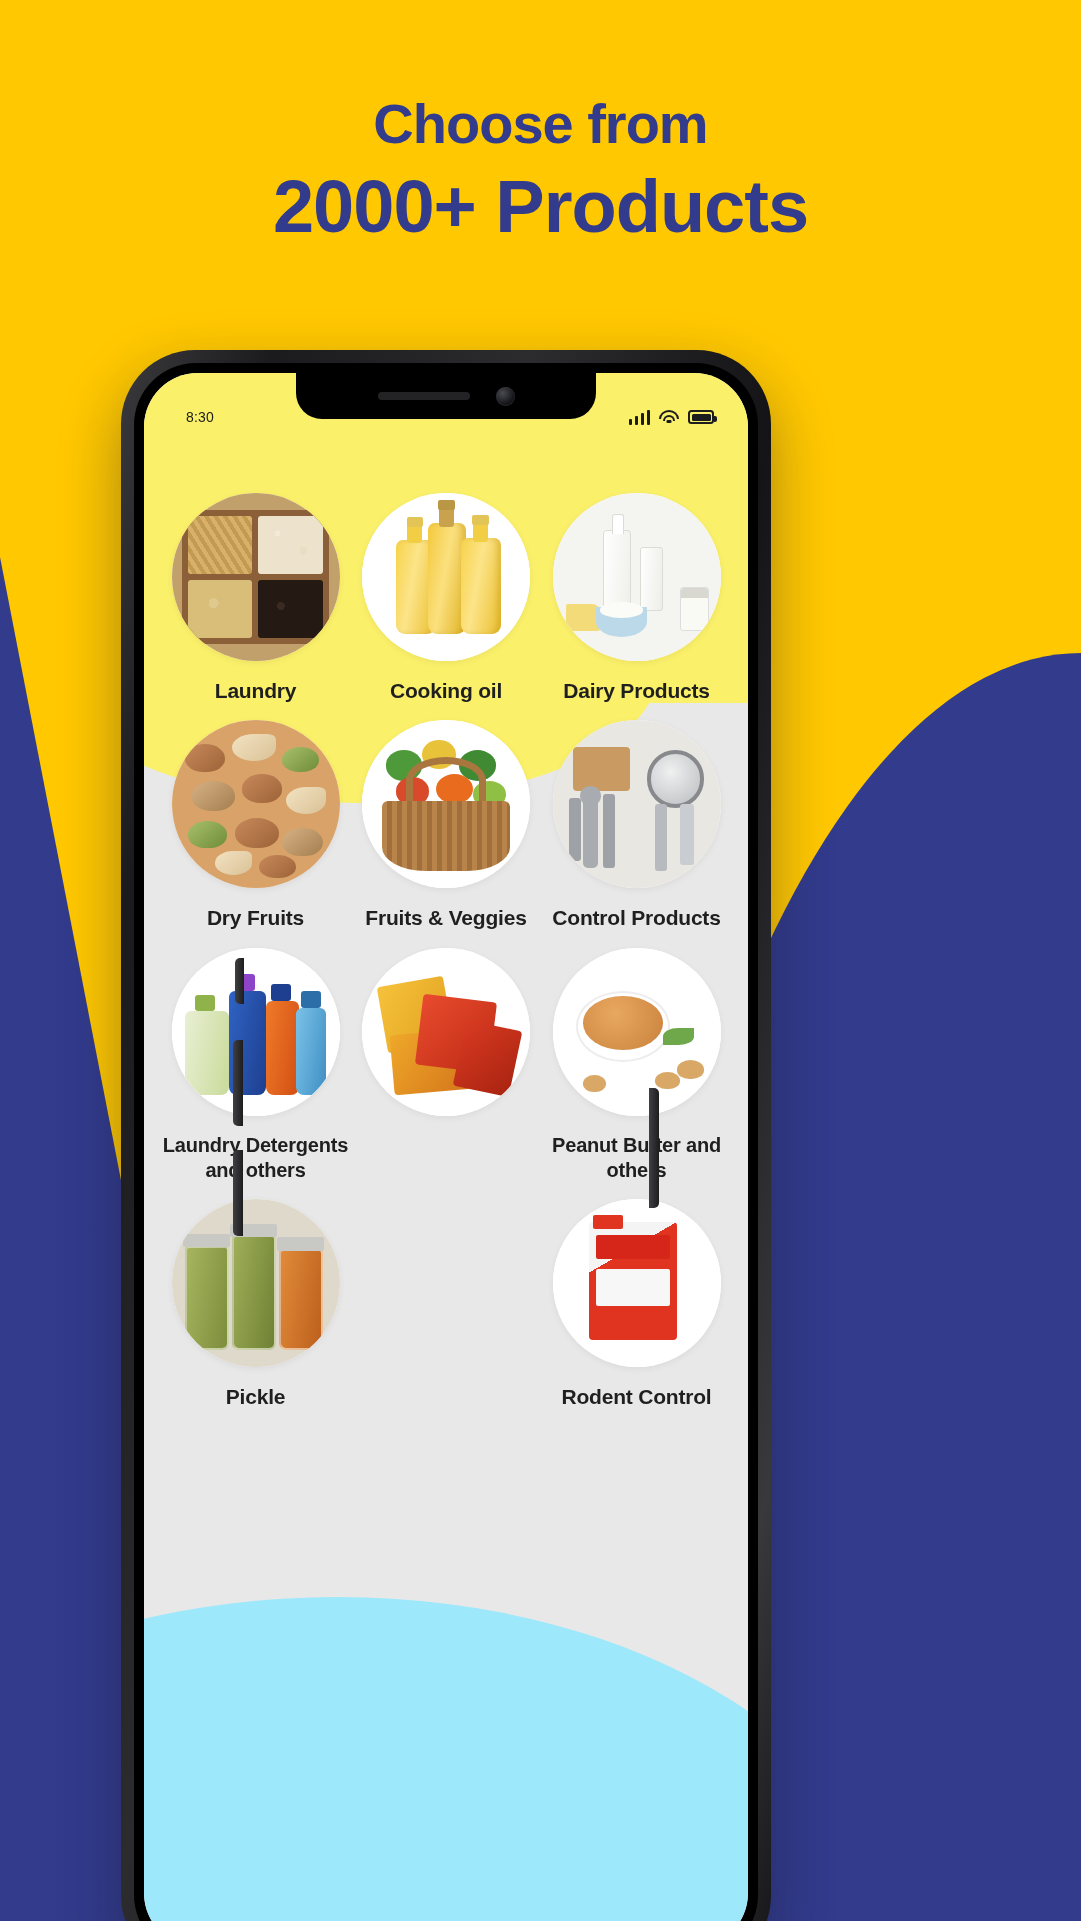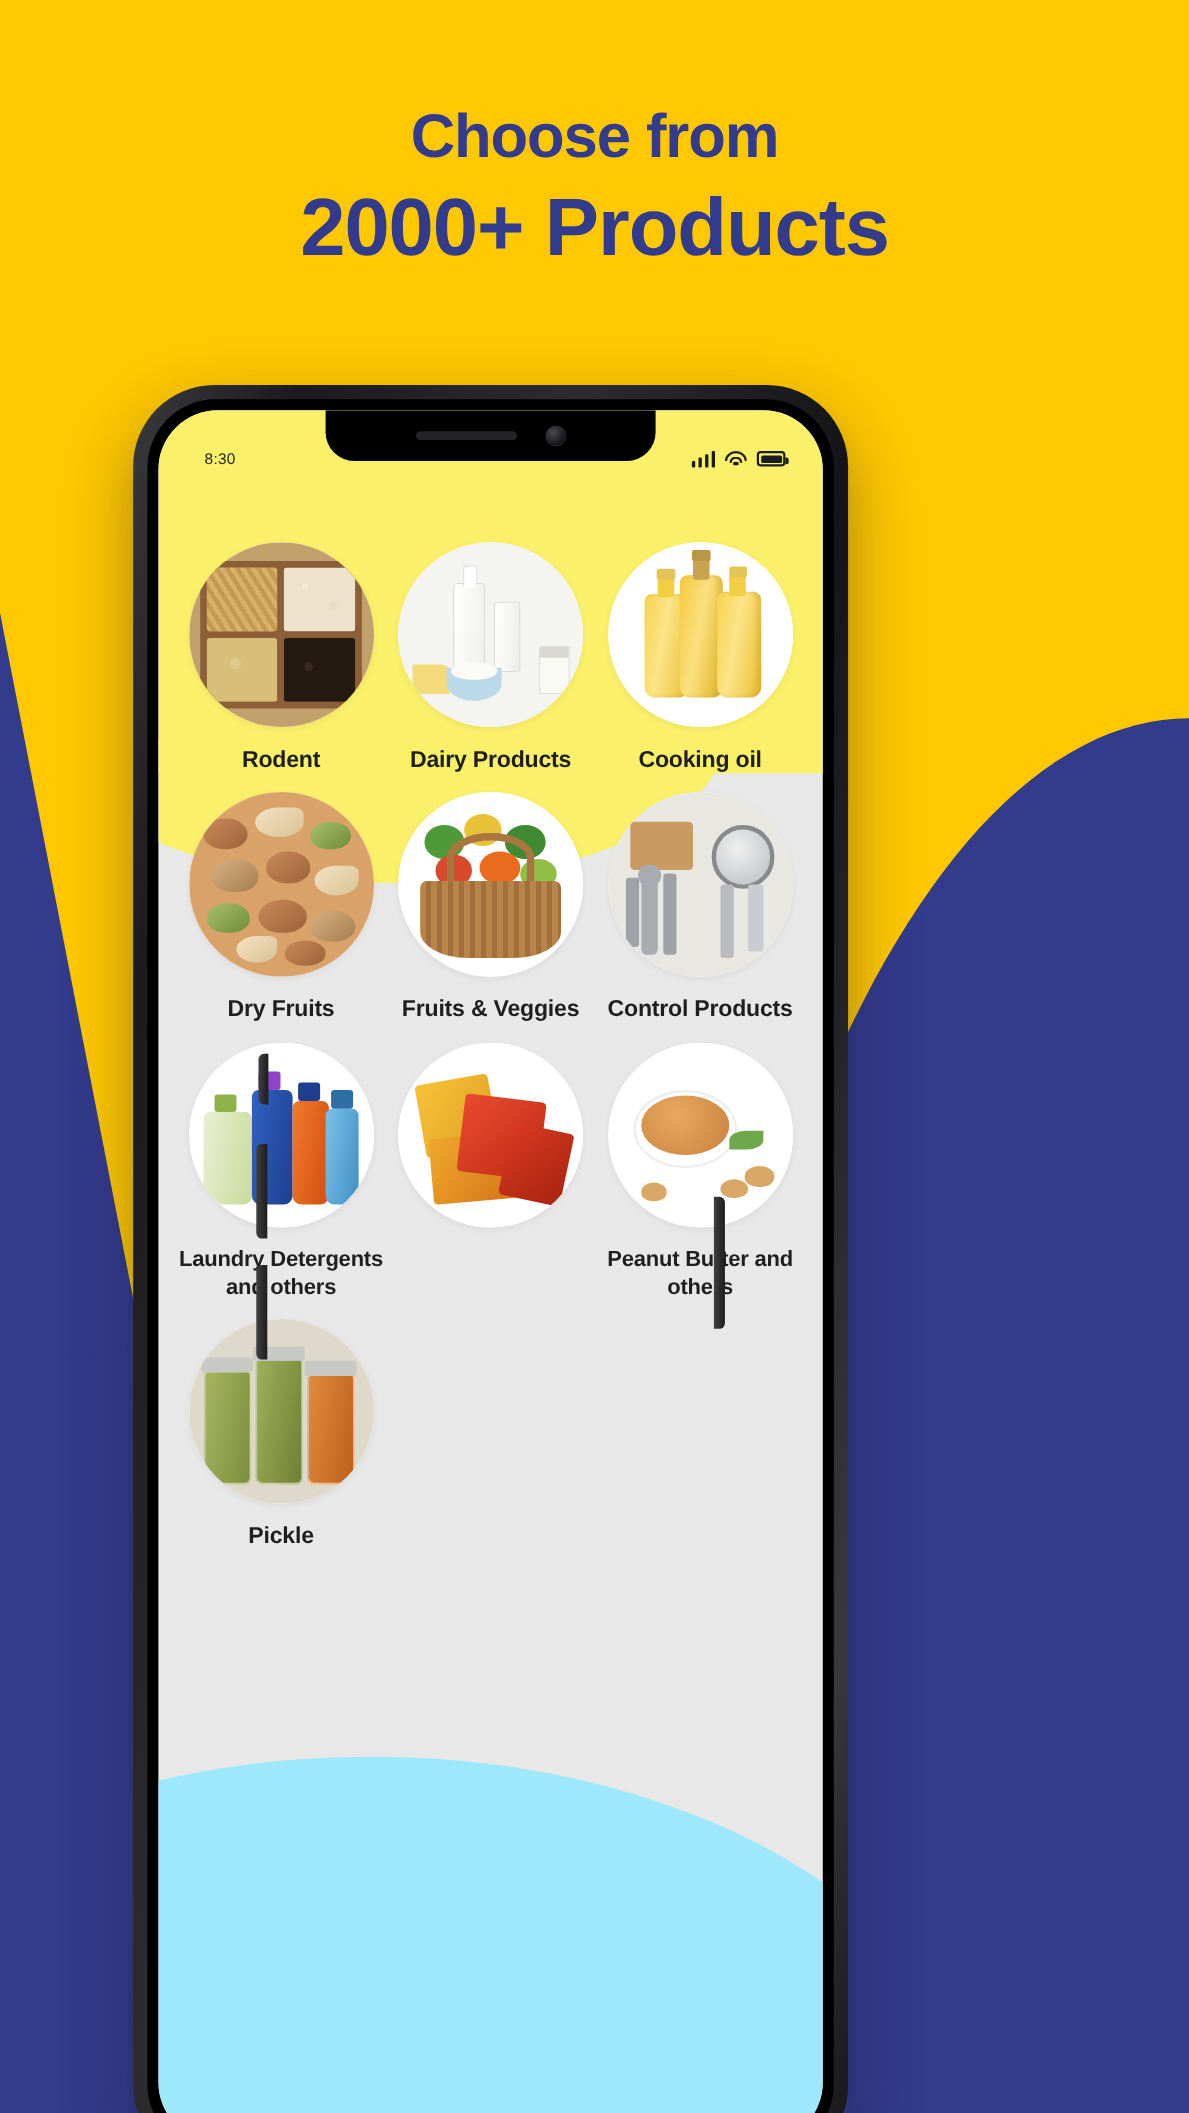--- a/index.html
+++ b/index.html
@@ -344,51 +344,51 @@
             <div class="cat-circle">
               <div class="art a-cereal">
                 <div class="box">
                     <div class="cell c1"></div>
                     <div class="cell c2"></div>
                     <div class="cell c3"></div>
                     <div class="cell c4"></div>
                   </div>
               </div>
             </div>
-            <div class="cat-label">Rodent</div>
-          </div>
-
-          <div class="cat">
-            <div class="cat-circle">
-              <div class="art a-dairy">
-                <div class="cheese"></div>
-                  <div class="milk"></div>
-                  <div class="milk2"></div>
-                <div class="jar"></div>
-                  <div class="bowl"></div>
-              </div>
-            </div>
-            <div class="cat-label">Dairy Products</div>
+            <div class="cat-label">Laundry</div>
           </div>
 
           <div class="cat">
             <div class="cat-circle">
               <div class="art a-oil">
                 <div class="bottle b1"></div>
                   <div class="bottle b2"></div>
                   <div class="bottle b3"></div>
                 <div class="neck n1"></div>
                   <div class="neck n2"></div>
                   <div class="neck n3"></div>
                 <div class="cap p1"></div>
                   <div class="cap p2"></div>
                   <div class="cap p3"></div>
               </div>
             </div>
             <div class="cat-label">Cooking oil</div>
+          </div>
+
+          <div class="cat">
+            <div class="cat-circle">
+              <div class="art a-dairy">
+                <div class="cheese"></div>
+                  <div class="milk"></div>
+                  <div class="milk2"></div>
+                <div class="jar"></div>
+                  <div class="bowl"></div>
+              </div>
+            </div>
+            <div class="cat-label">Dairy Products</div>
           </div>
         </div>
 
         <div class="grid-row">
           <div class="cat">
             <div class="cat-circle">
               <div class="art a-nuts">
                 <span class="alm" style="left:8%;top:14%;width:24%;height:17%;"></span>
                 <span class="cas" style="left:36%;top:8%;width:26%;height:16%;"></span>
                 <span class="pis" style="left:66%;top:16%;width:22%;height:15%;"></span>
@@ -488,19 +488,30 @@
                   <div class="jarp J2"></div>
                   <div class="jarp J3"></div>
                 <div class="lid d1"></div>
                   <div class="lid d2"></div>
                   <div class="lid d3"></div>
               </div>
             </div>
             <div class="cat-label">Pickle</div>
           </div>
 
+          <div class="cat">
+            <div class="cat-circle">
+              <div class="art a-rodent">
+                <div class="boxr"></div>
+                <div class="newtag"></div>
+                <div class="hit"></div>
+                <div class="white"></div>
+              </div>
+            </div>
+            <div class="cat-label">Rodent Control</div>
+          </div>
 
         </div>
 
       </div>
     </div>
   </div>
 </div>
 
 </body></html>

